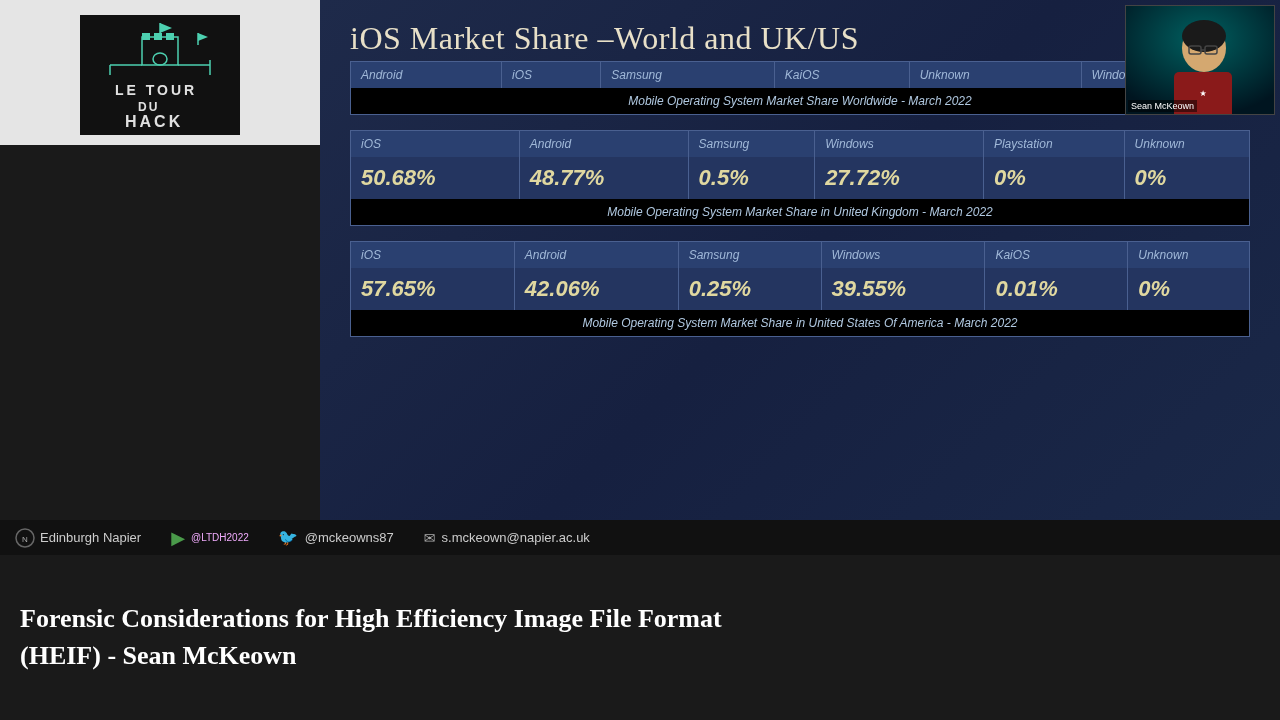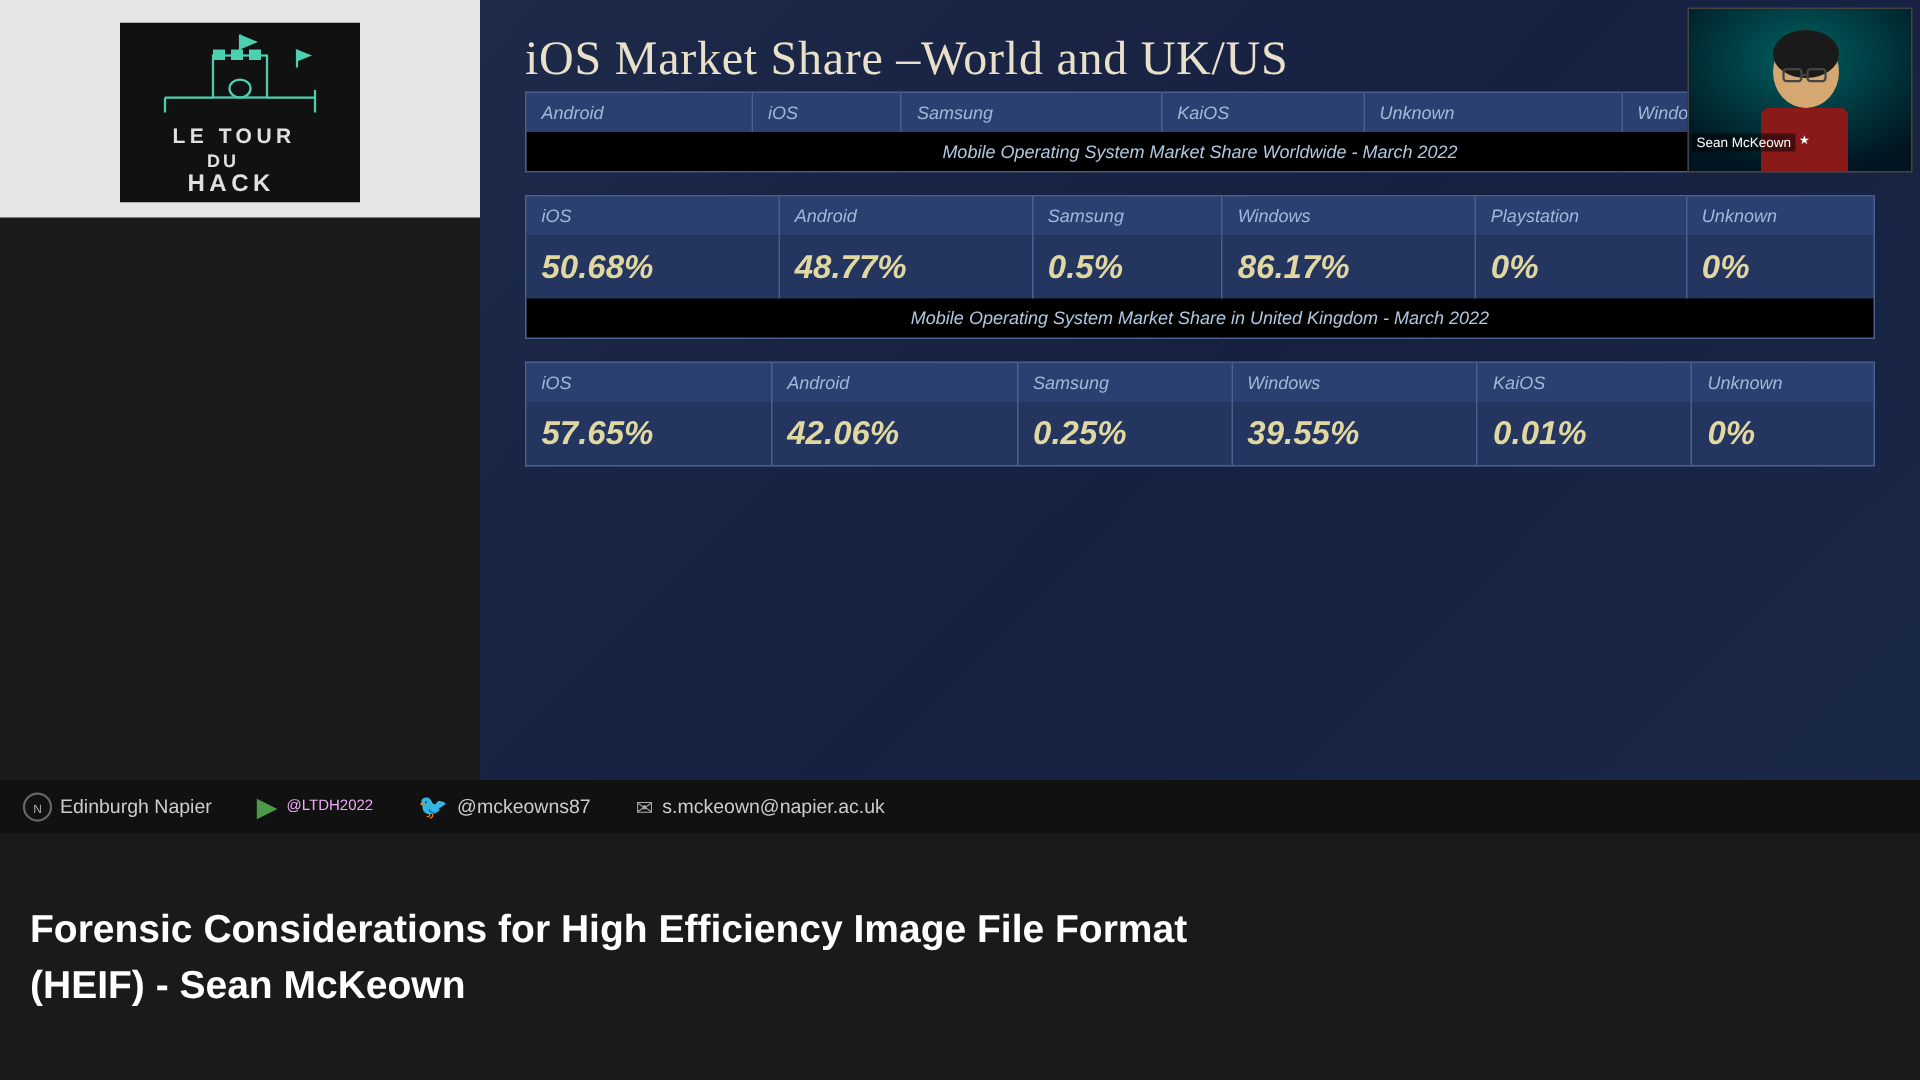--- a/index.html
+++ b/index.html
@@ -135,21 +135,21 @@
 
     .webcam-person {
       width: 100%;
       height: 100%;
       background: radial-gradient(circle at 60% 30%, #006060 0%, #003040 50%, #001020 100%);
       position: relative;
     }
 
     .webcam-label {
       position: absolute;
-      bottom: 13px;
+      bottom: 2px;
       left: 2px;
       color: #fff;
       font-size: 9px;
       background: rgba(0,0,0,0.5);
       padding: 1px 3px;
       text-align: center;
     }
 
     
     .bottom-bar {
@@ -189,21 +189,21 @@
     .subtitle-area {
       flex: 1;
       background: #1a1a1a;
       display: flex;
       align-items: center;
       padding: 15px 20px;
     }
 
     .subtitle-text {
       color: #fff;
-      font-family: Liberation Sans, sans-serif;
+      font-family: Liberation Serif, serif;
       font-size: 26px;
       font-weight: bold;
       line-height: 1.4;
     }
 
     .napier-logo {
       display: flex;
       align-items: center;
       gap: 5px;
     }
@@ -326,21 +326,21 @@
           <td>Android</td>
           <td>Samsung</td>
           <td>Windows</td>
           <td>Playstation</td>
           <td>Unknown</td>
         </tr>
         <tr class="value-row">
           <td>50.68%</td>
           <td>48.77%</td>
           <td>0.5%</td>
-          <td>86.17%</td>
+          <td>27.72%</td>
           <td>0%</td>
           <td>0%</td>
         </tr>
         <tr class="caption-row">
           <td colspan="6">Mobile Operating System Market Share in United Kingdom - March 2022</td>
         </tr>
       </tbody>
         </table>
 
       <table class="market-table">
@@ -354,20 +354,23 @@
           <td>Unknown</td>
         </tr>
         <tr class="value-row">
           <td>57.65%</td>
           <td>42.06%</td>
           <td>0.25%</td>
           <td>39.55%</td>
           <td>0.01%</td>
           <td>0%</td>
         </tr>
+        <tr class="caption-row">
+          <td colspan="6">Mobile Operating System Market Share in United States Of America - March 2022</td>
+        </tr>
       </tbody>
         </table>
     </div>
   </div>
 </div>
 
 <div class="bottom-bar">
   <div class="bottom-info-bar">
     <div class="napier-logo bottom-info-item">
       <svg width="20" height="20" viewBox="0 0 20 20">

